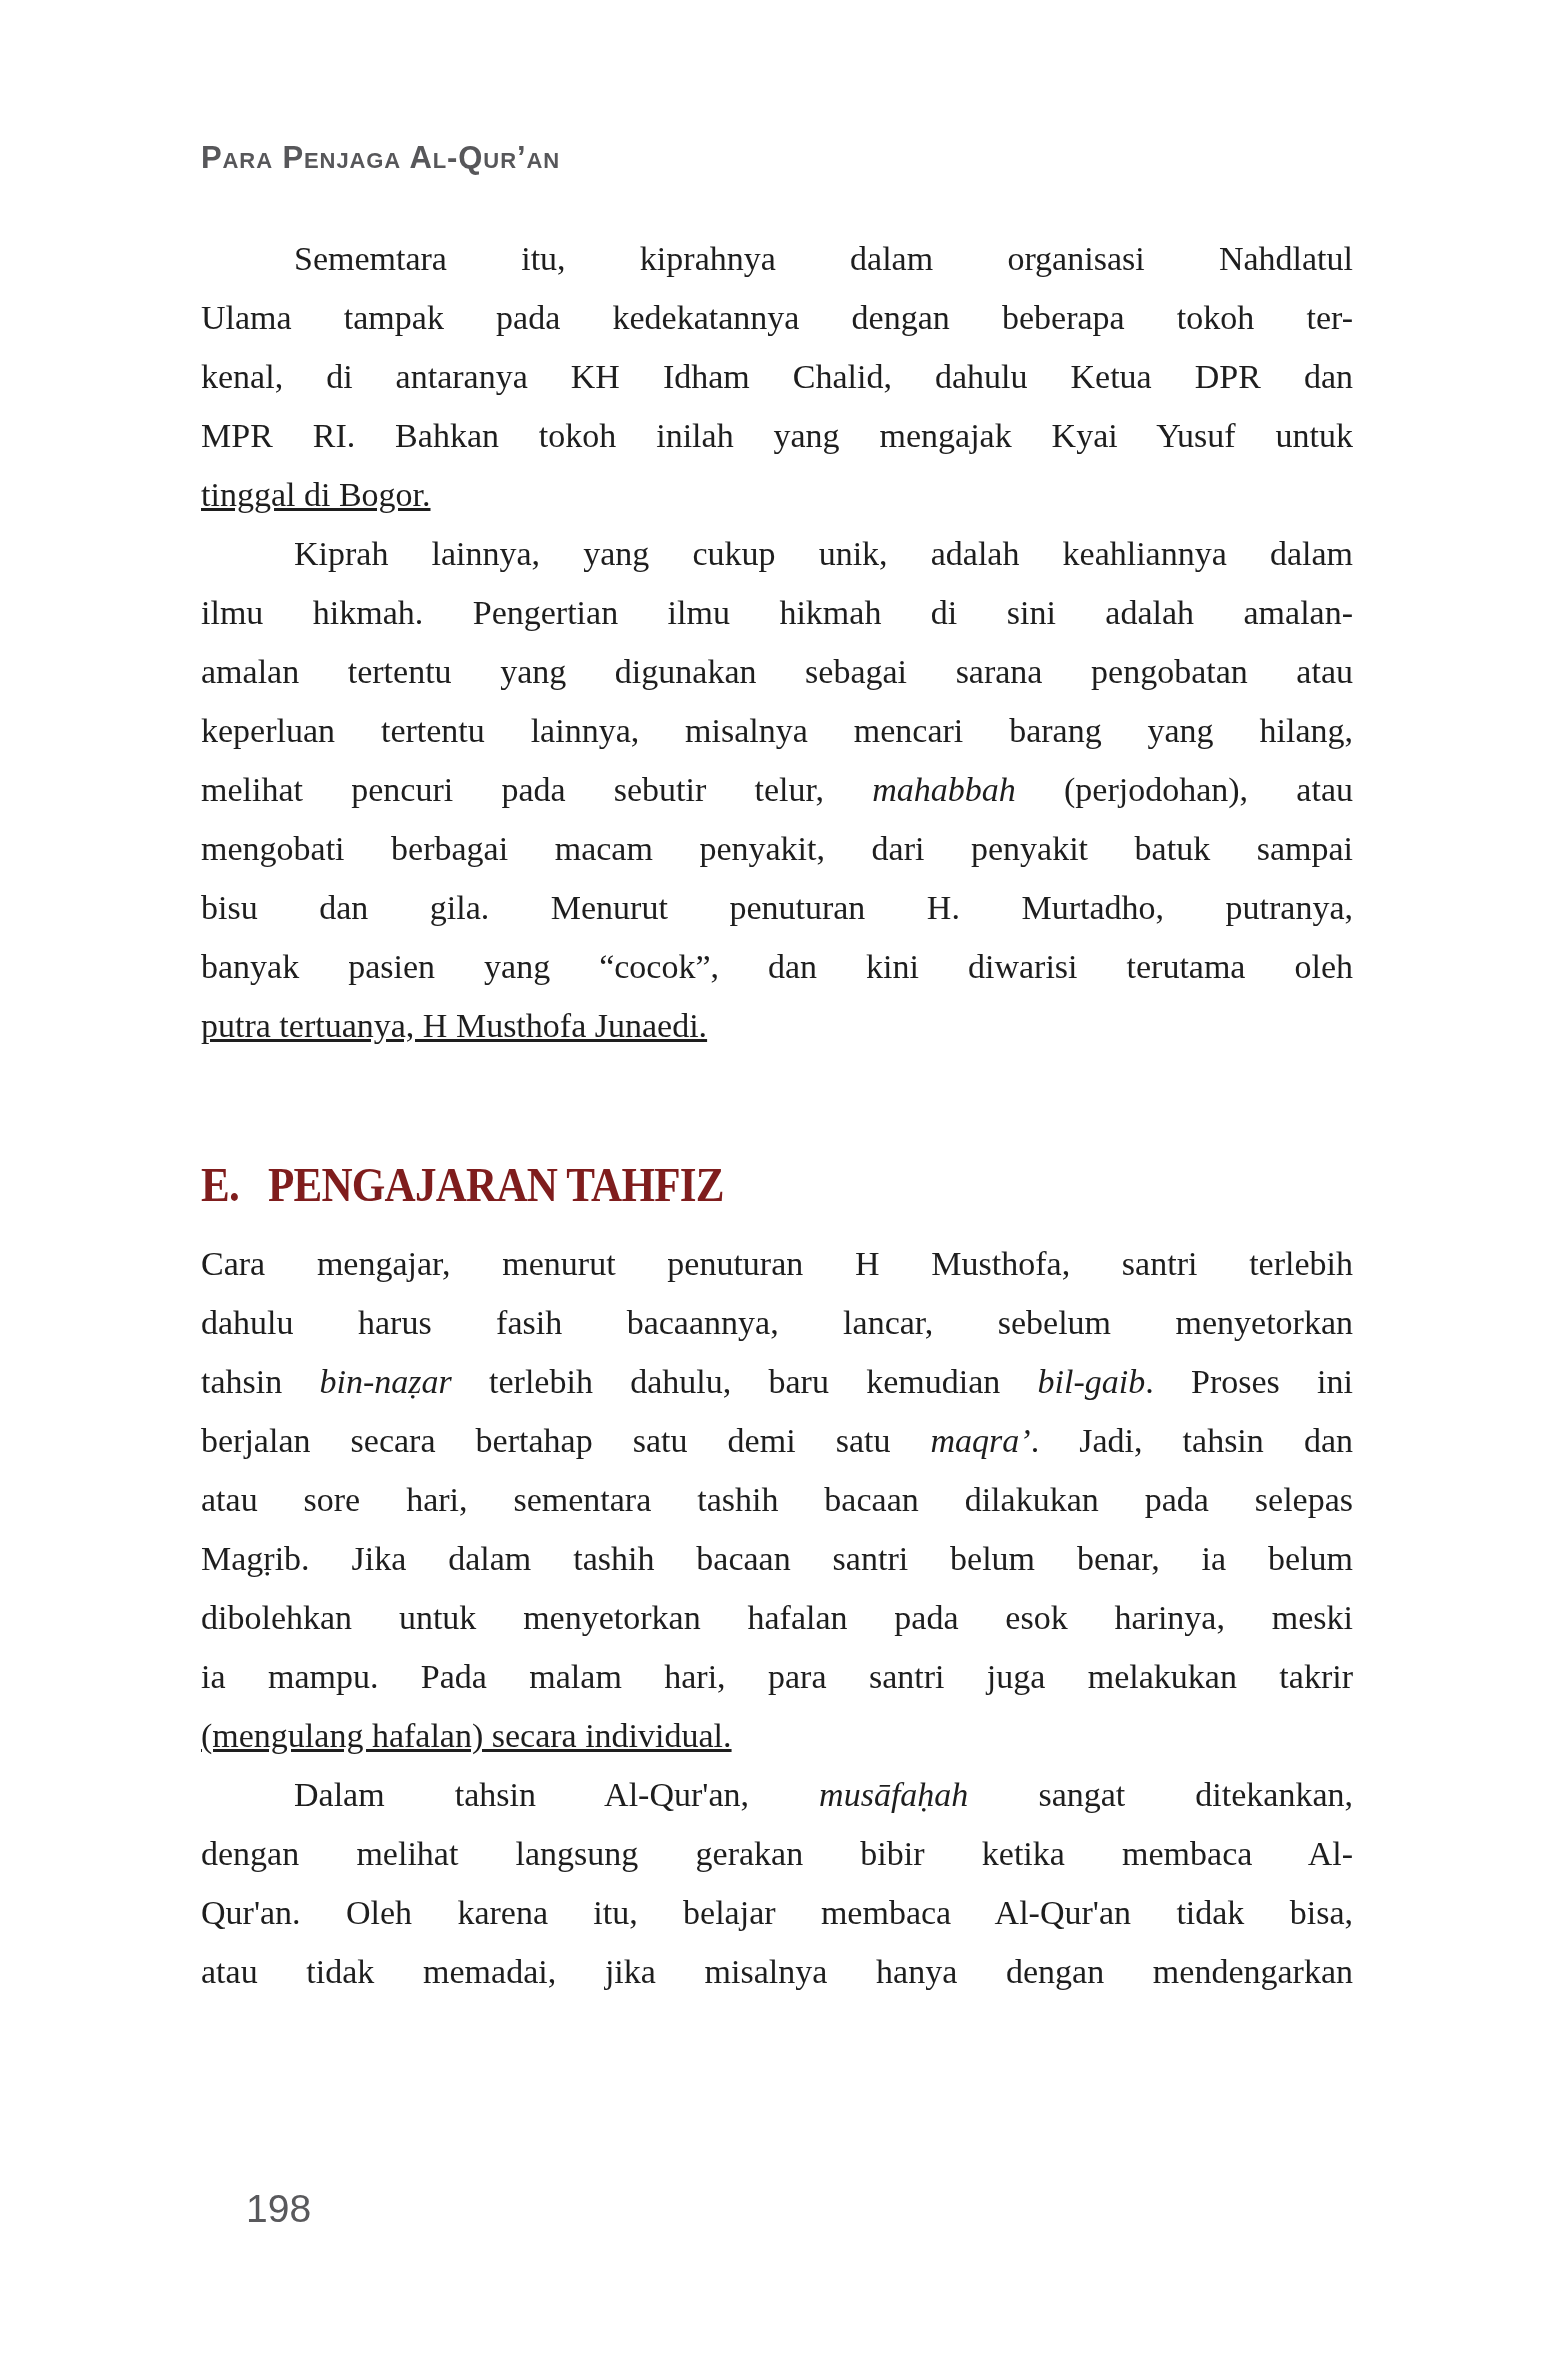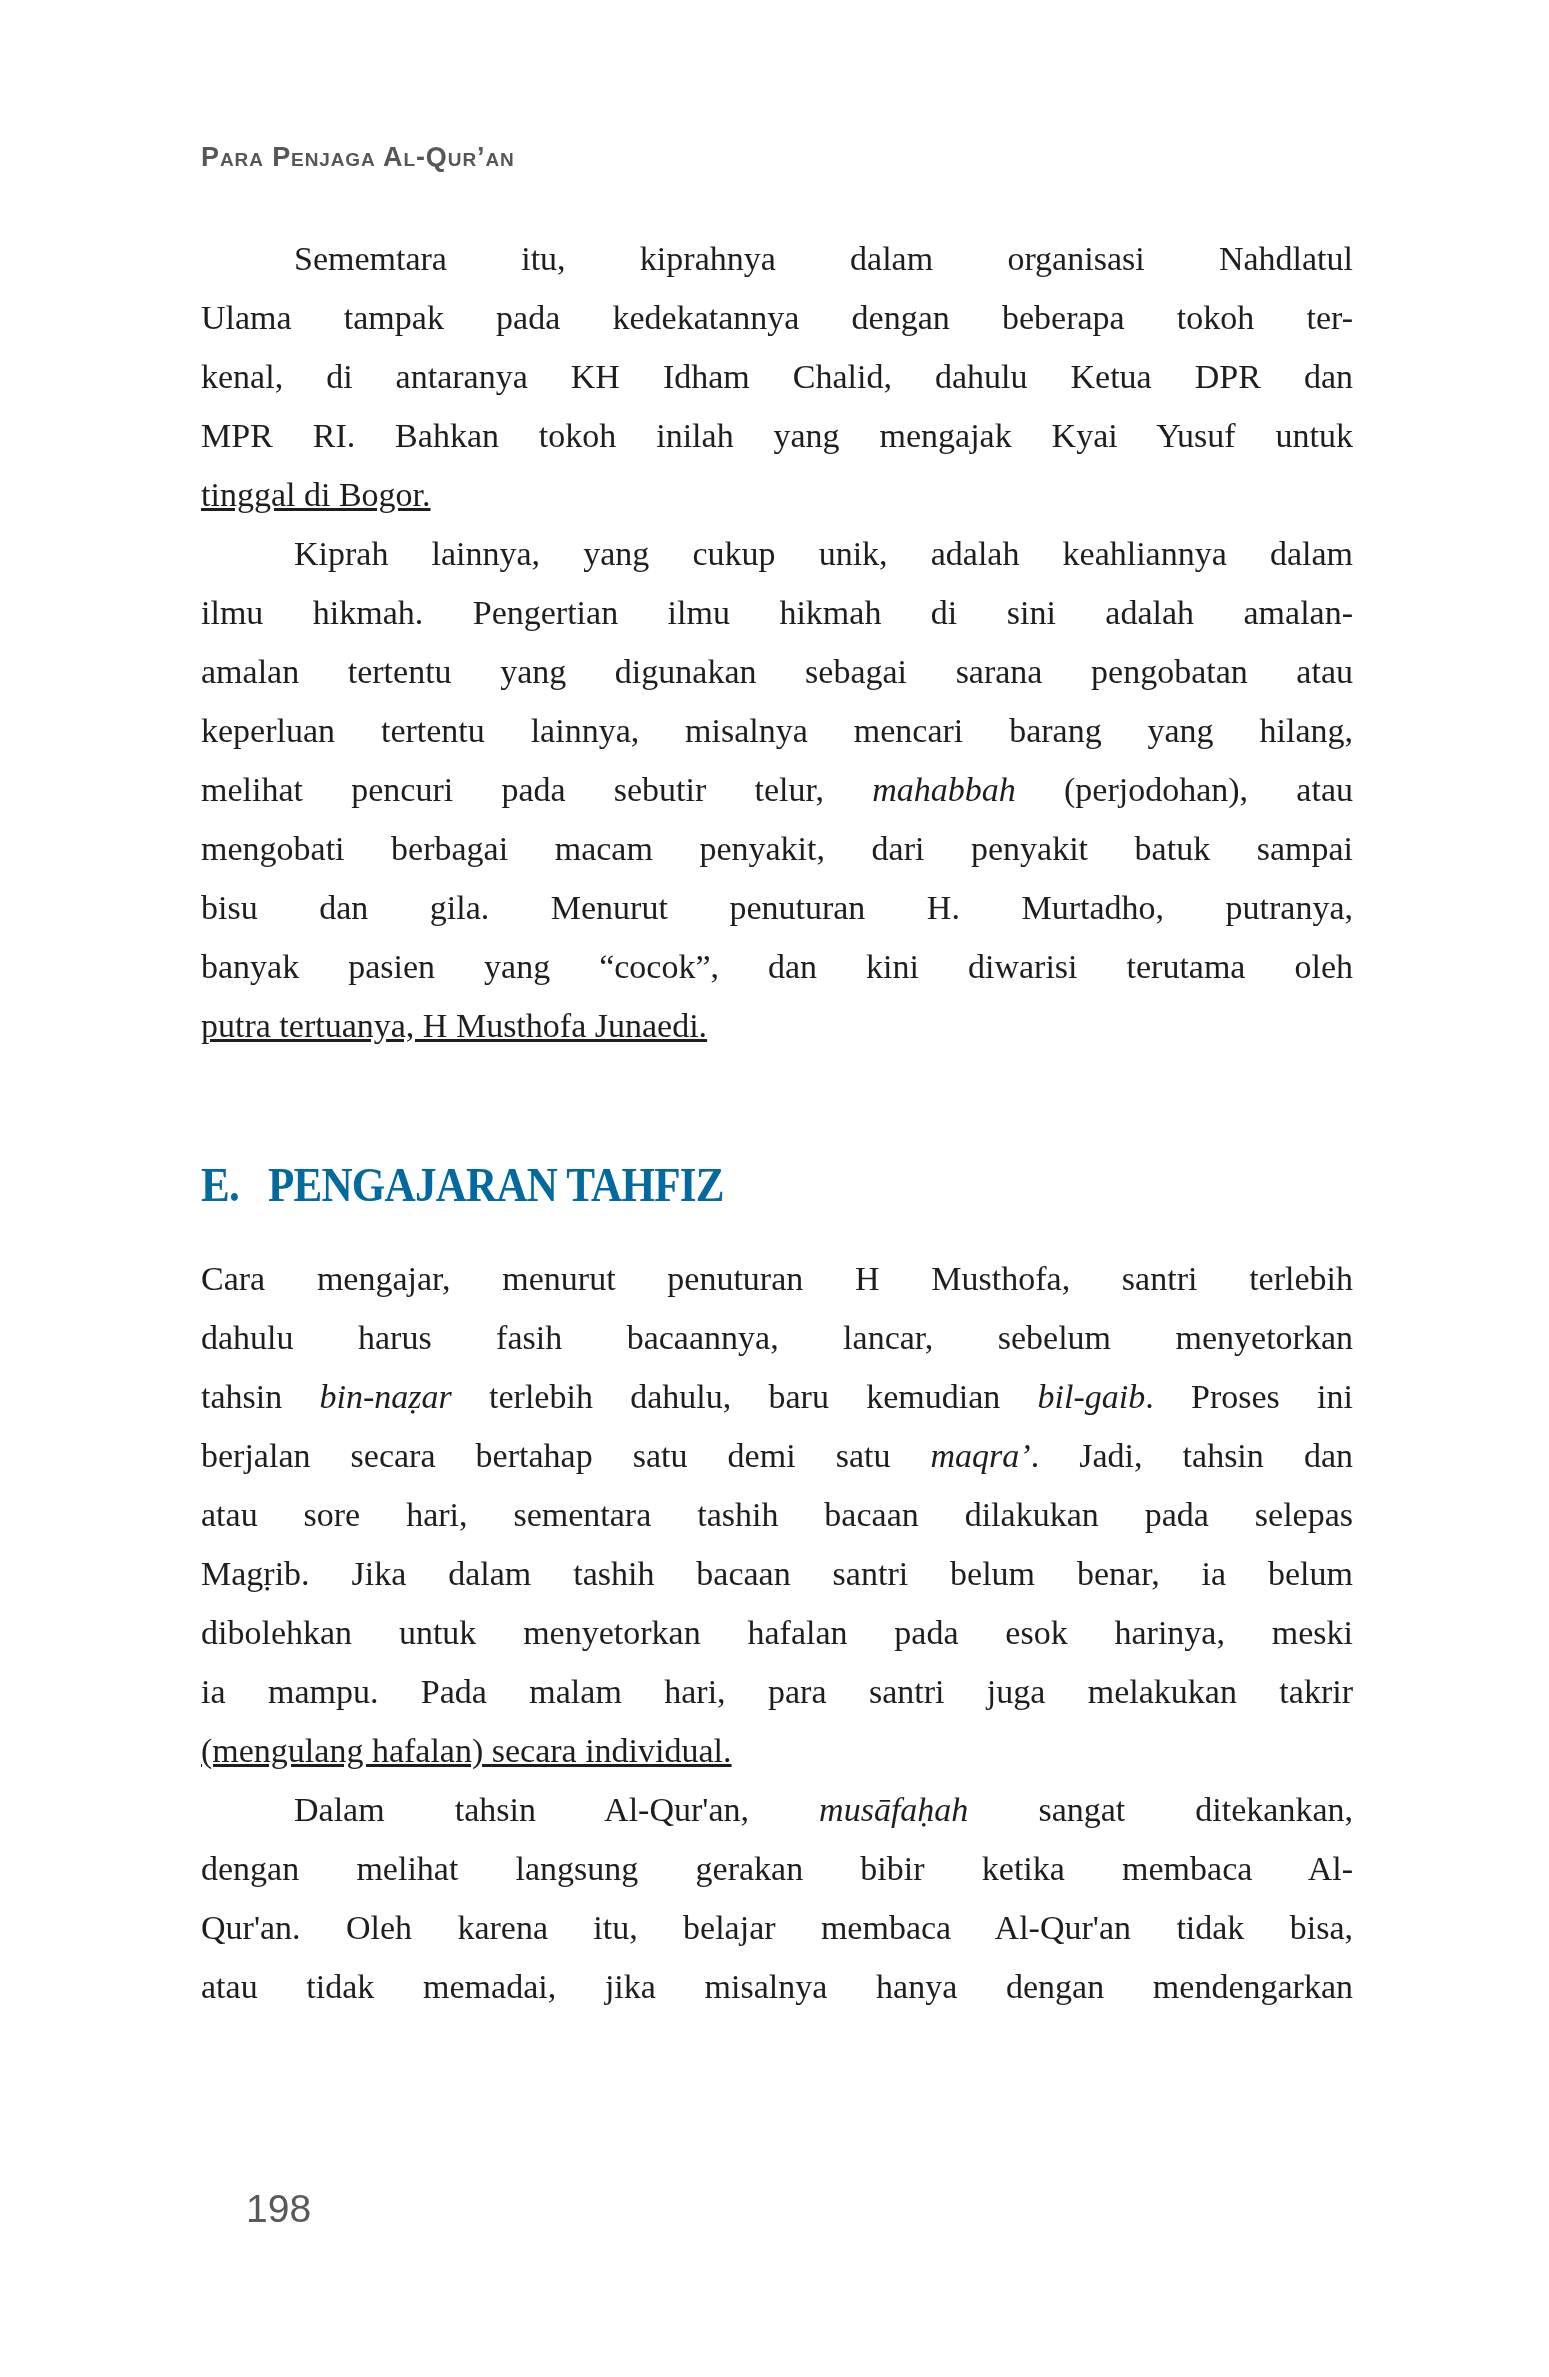--- a/index.html
+++ b/index.html
@@ -13,21 +13,21 @@
     height: 2377px;
     background: #ffffff;
     overflow: hidden;
   }
   .running-header {
     position: absolute;
     left: 201px;
     top: 138px;
     font-family: "Liberation Sans", sans-serif;
     font-weight: 700;
-    font-size: 27px;
+    font-size: 31px;
     line-height: 39px;
     font-variant: small-caps;
     letter-spacing: 0.9px;
     color: #57575a;
     white-space: nowrap;
   }
   .article {
     position: absolute;
     left: 201px;
     top: 229px;
@@ -44,27 +44,27 @@
     white-space: normal;
   }
   .line.no-just {
     text-align-last: left;
     text-decoration: underline;
   }
   .para.indent .line:first-child {
     text-indent: 93px;
   }
   .section-heading {
-    margin: 99px 0 34px 0;
+    margin: 99px 0 19px 0;
     padding: 0;
     font-family: "Liberation Serif", "DejaVu Serif", serif;
     font-weight: 700;
     font-size: 49px;
     line-height: 61px;
-    color: #0369a1;
+    color: #7f1d1d;
     white-space: nowrap;
   }
   .heading-inner {
     display: inline-block;
     transform: scaleX(0.88);
     transform-origin: left center;
     letter-spacing: -0.9px;
   }
   .heading-label {
     margin-right: 33px;

